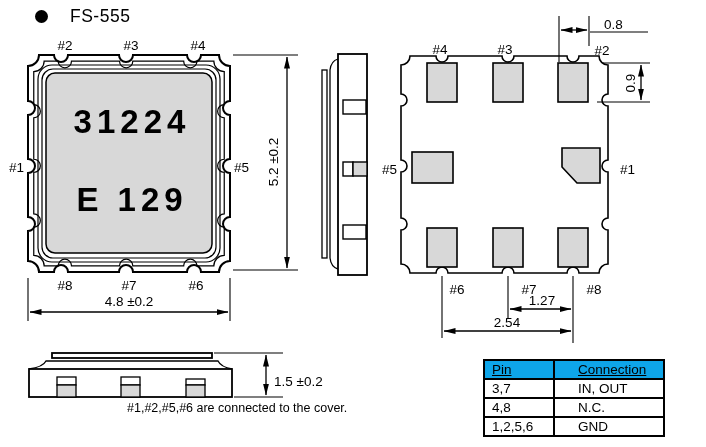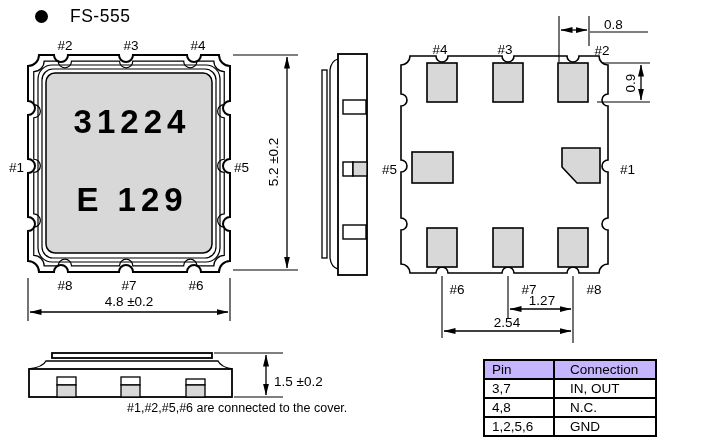--- a/index.html
+++ b/index.html
@@ -17,23 +17,23 @@
   #note{position:absolute;left:127px;top:401px;font-size:12.5px;}
   #pinmap-caption{position:absolute;left:484px;top:361px;font-size:13px;}
   table#pinmap{
     position:absolute;left:483px;top:359px;border-collapse:collapse;
     font-size:13.5px;table-layout:fixed;
   }
   table#pinmap td,table#pinmap th{
     border:2px solid #000;font-weight:normal;text-align:left;
     height:16px;padding:0 0 1px 7px;line-height:15px;
   }
-  table#pinmap th{background:#c4b5fd;}
+  table#pinmap th{background:#0ea5e9;text-decoration:underline;}
   table#pinmap .c1{width:61px;}
-  table#pinmap .c2{width:85px;padding-left:15px;}
+  table#pinmap .c2{width:85px;padding-left:23px;}
 </style>
 </head>
 <body>
 
 <div id="stage">
 
 <svg id="lineart" width="706" height="447" viewBox="0 0 706 447">
   <defs>
     <marker id="arw" viewBox="0 0 12 8" refX="11.5" refY="4" markerWidth="12" markerHeight="8" markerUnits="userSpaceOnUse" orient="auto-start-reverse">
       <path d="M0,1 L12,4 L0,7 Z" fill="#000"></path>

